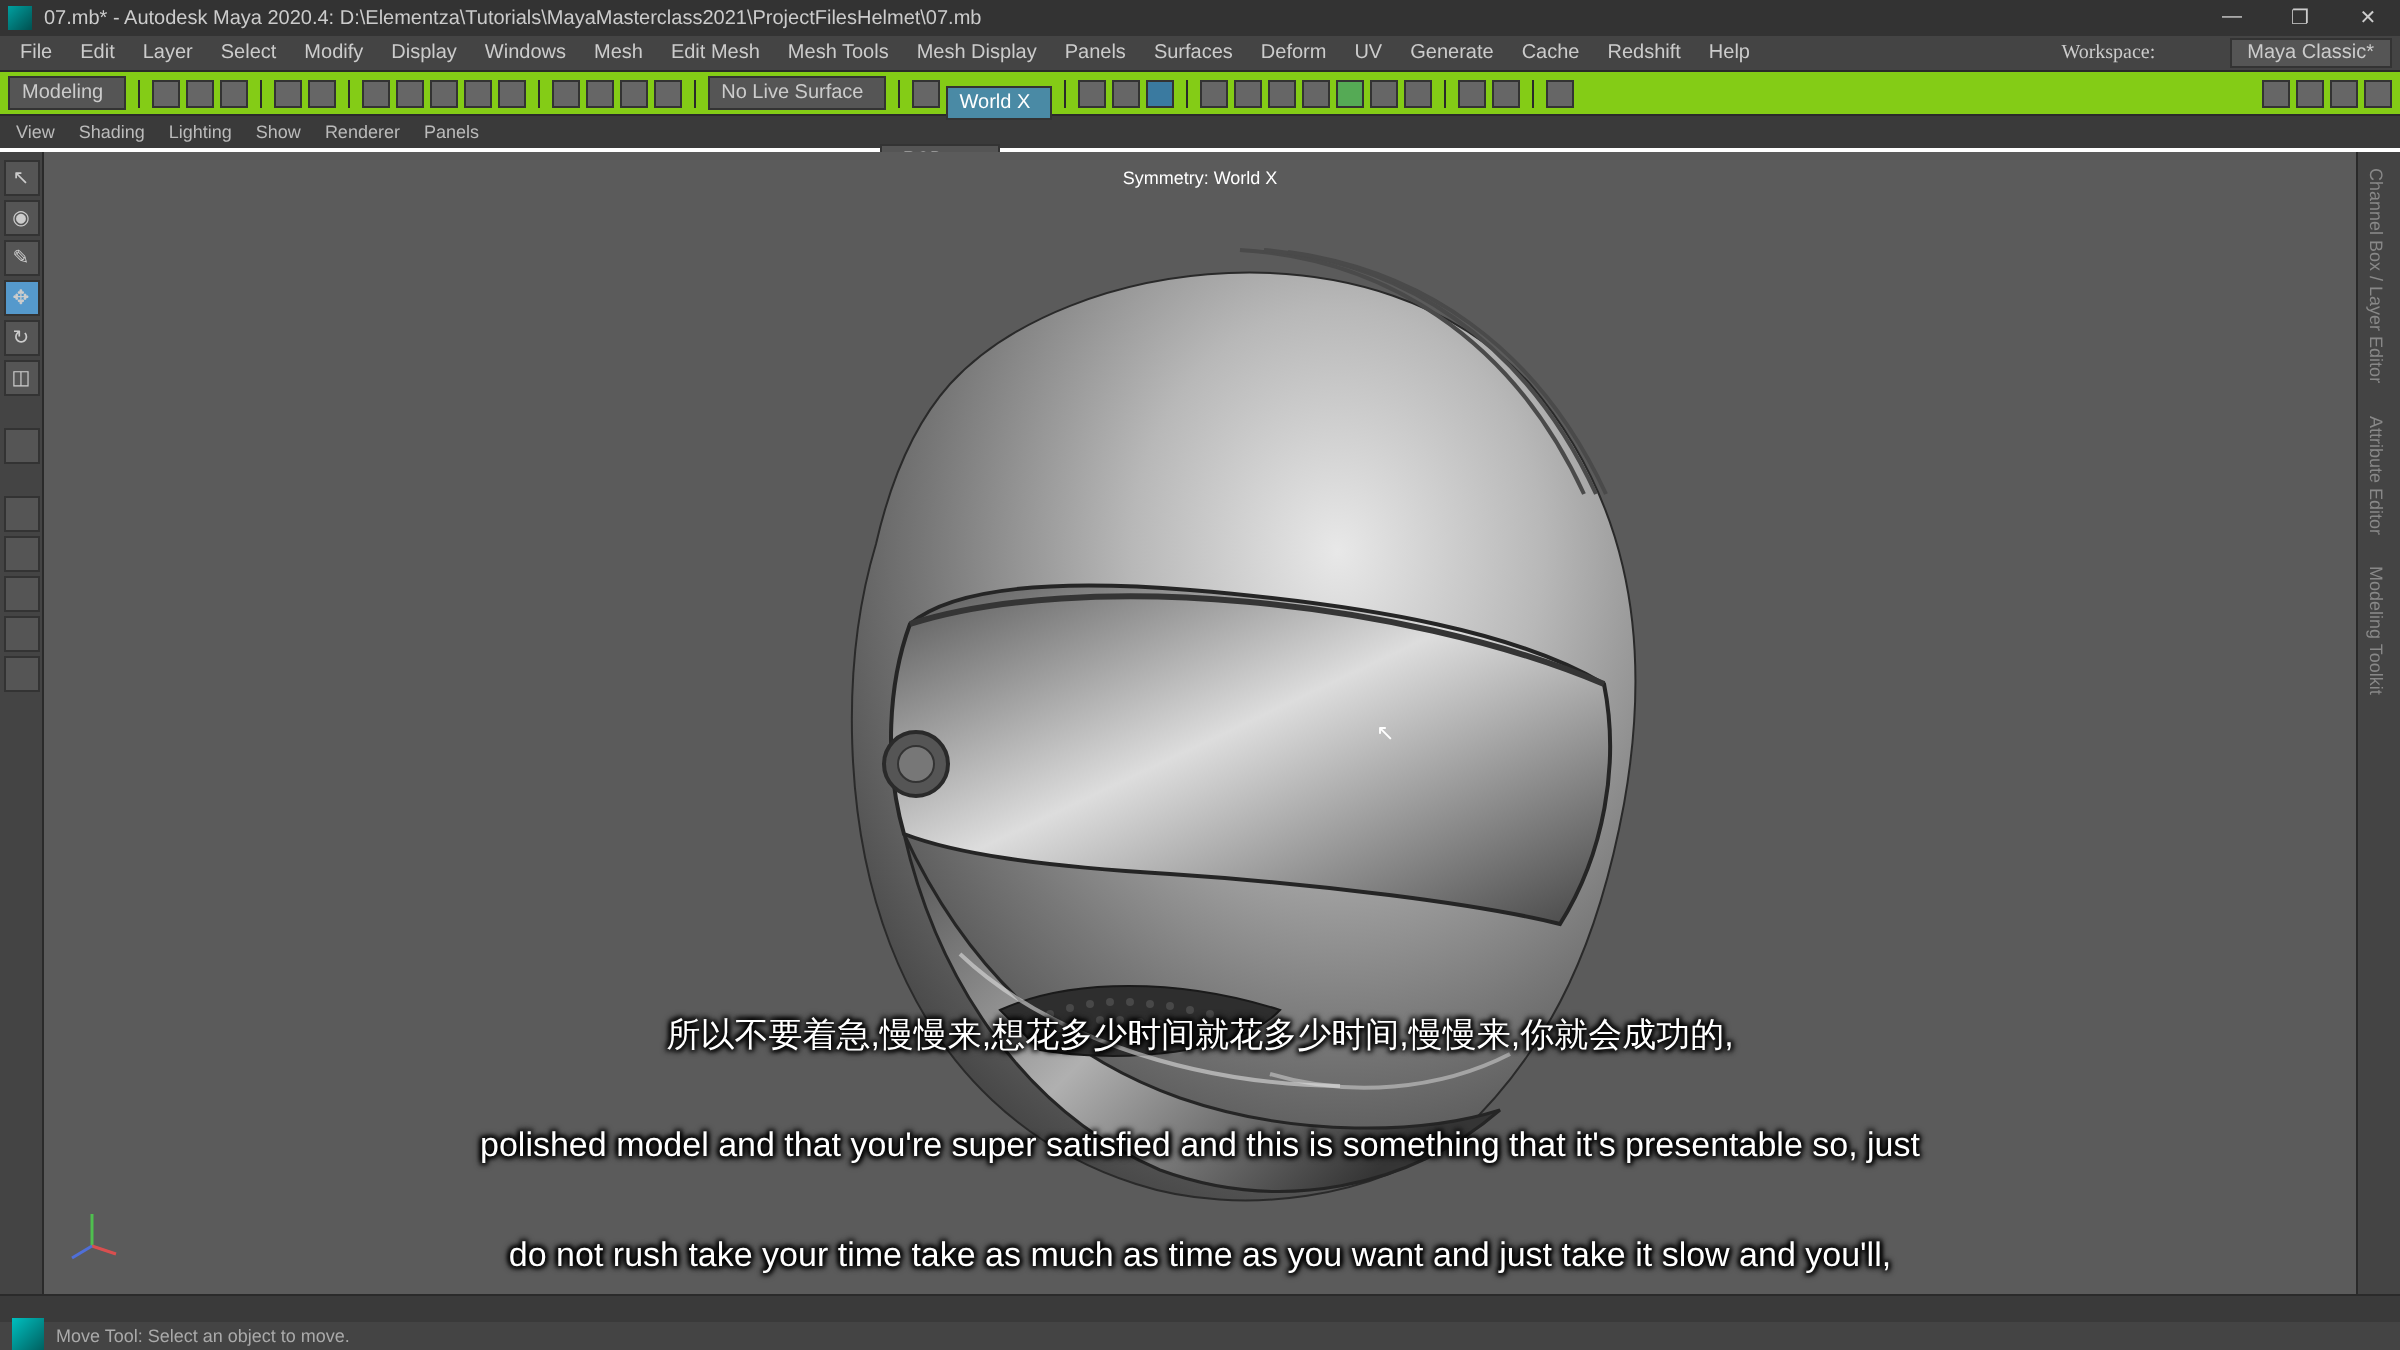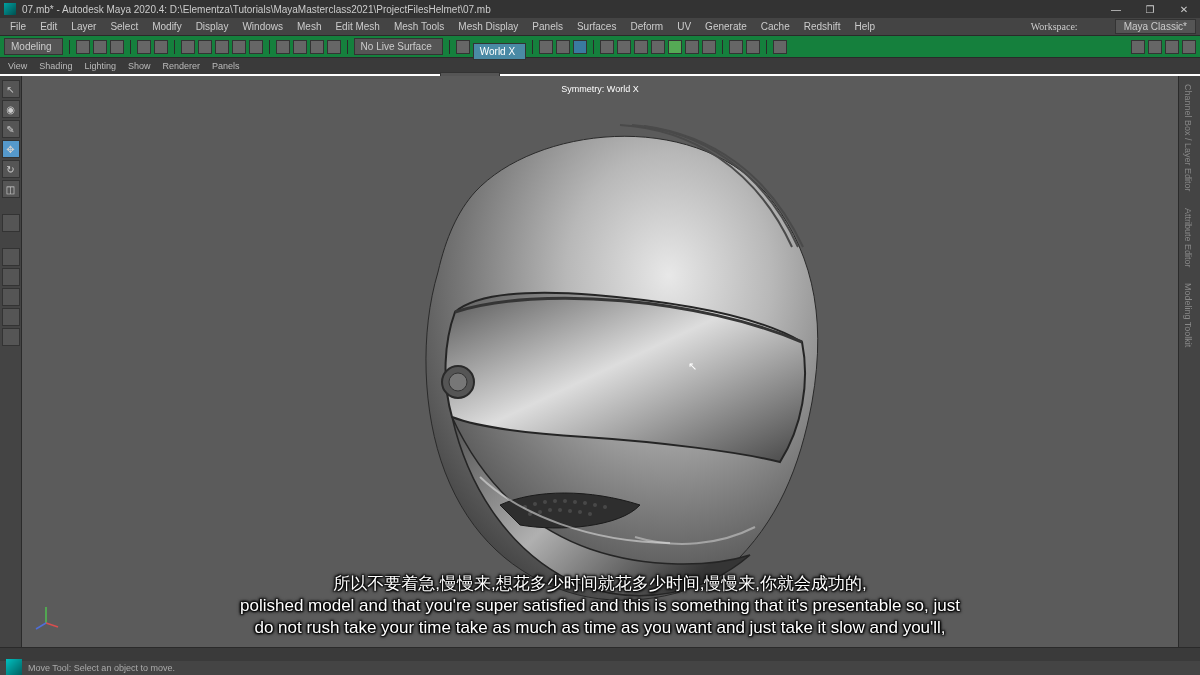--- a/index.html
+++ b/index.html
@@ -13,21 +13,21 @@
 .titlebar .win-controls span { width: 24px; text-align: center; color: #ccc; cursor: pointer; }
 
 
 .menubar { height: 18px; background: #444444; display: flex; align-items: center; padding: 0 4px; gap: 2px; border-bottom: 1px solid #2a2a2a; }
 .menubar .mitem { padding: 0 6px; color: #ccc; font-size: 10px; cursor: pointer; }
 .menubar .spacer { flex: 1; }
 .menubar .wslabel { color: #ccc; font-size: 10px; margin-right: 4px; font-family: Liberation Serif, serif; }
 .menubar .wsdrop { background: #555; color: #ccc; padding: 1px 8px; font-size: 10px; border: 1px solid #333; margin-left: 31px; }
 
 
-.shelf { height: 22px; background: #15803d; display: flex; align-items: center; padding: 0 4px; gap: 3px; border-bottom: 1px solid #2a2a2a; }
+.shelf { height: 22px; background: #84cc16; display: flex; align-items: center; padding: 0 4px; gap: 3px; border-bottom: 1px solid #2a2a2a; }
 .shelf .dropdown { background: #555; color: #ccc; padding: 2px 10px 2px 6px; font-size: 10px; border: 1px solid #333; }
 .shelf .sep { width: 1px; height: 14px; background: #2a2a2a; margin: 0 3px; }
 .shelf .ico { width: 14px; height: 14px; background: #666; border: 1px solid #333; cursor: pointer; }
 .shelf .ico.blue { background: #3a7aa0; }
 .shelf .ico.green { background: #55aa55; }
 .shelf .dropdown.highlight { background: #4a8aa5; color: #fff; margin-top: 10px; }
 
 
 .statusline { height: 18px; background: #3a3a3a; display: flex; align-items: center; padding: 0 4px; gap: 4px; border-bottom: 2px solid #ffffff; }
 .statusline .sitem { color: #bbb; font-size: 9px; padding: 0 4px; cursor: pointer; }
@@ -52,21 +52,21 @@
 .symmetry-label { position: absolute; top: 84px; left: 50%; transform: translateX(-50%); color: #fff; font-size: 9px; }
 
 
 .viewport-content { position: absolute; top: 76px; left: 22px; right: 22px; bottom: 28px; display: flex; align-items: center; justify-content: center; }
 .helmet-svg { width: 480px; height: 490px; }
 
 .cursor { position: absolute; top: 360px; left: 688px; color: #fff; font-size: 11px; }
 
 
 .subtitle { position: absolute; bottom: 36px; left: 50%; transform: translateX(-50%); text-align: center; width: 90%; }
-.subtitle .line { color: #fff; font-size: 17px; font-weight: 400; text-shadow: -1px -1px 2px #000, 1px -1px 2px #000, -1px 1px 2px #000, 1px 1px 2px #000, 0 0 4px #000; line-height: 1.3; }
+.subtitle .line { color: #fff; font-size: 17px; font-weight: 400; text-shadow: -1px -1px 2px #000, 1px -1px 2px #000, -1px 1px 2px #000, 1px 1px 2px #000, 0 0 4px #000; line-height: 1.3; margin-top: 33px; }
 
 
 .bottombar { position: absolute; bottom: 14px; left: 0; right: 0; height: 14px; background: #3a3a3a; border-top: 1px solid #2a2a2a; }
 .helpline { position: absolute; bottom: 0; left: 0; right: 0; height: 14px; background: #444444; display: flex; align-items: center; padding: 0 6px; gap: 6px; }
 .helpline .maya-m { width: 16px; height: 16px; background: linear-gradient(135deg, #00c0c0, #006060); margin-bottom:2px;}
 .helpline .htext { color: #aaa; font-size: 9px; }
 
 
 .gizmo { position: absolute; left: 32px; bottom: 44px; width: 28px; height: 28px; }
 

